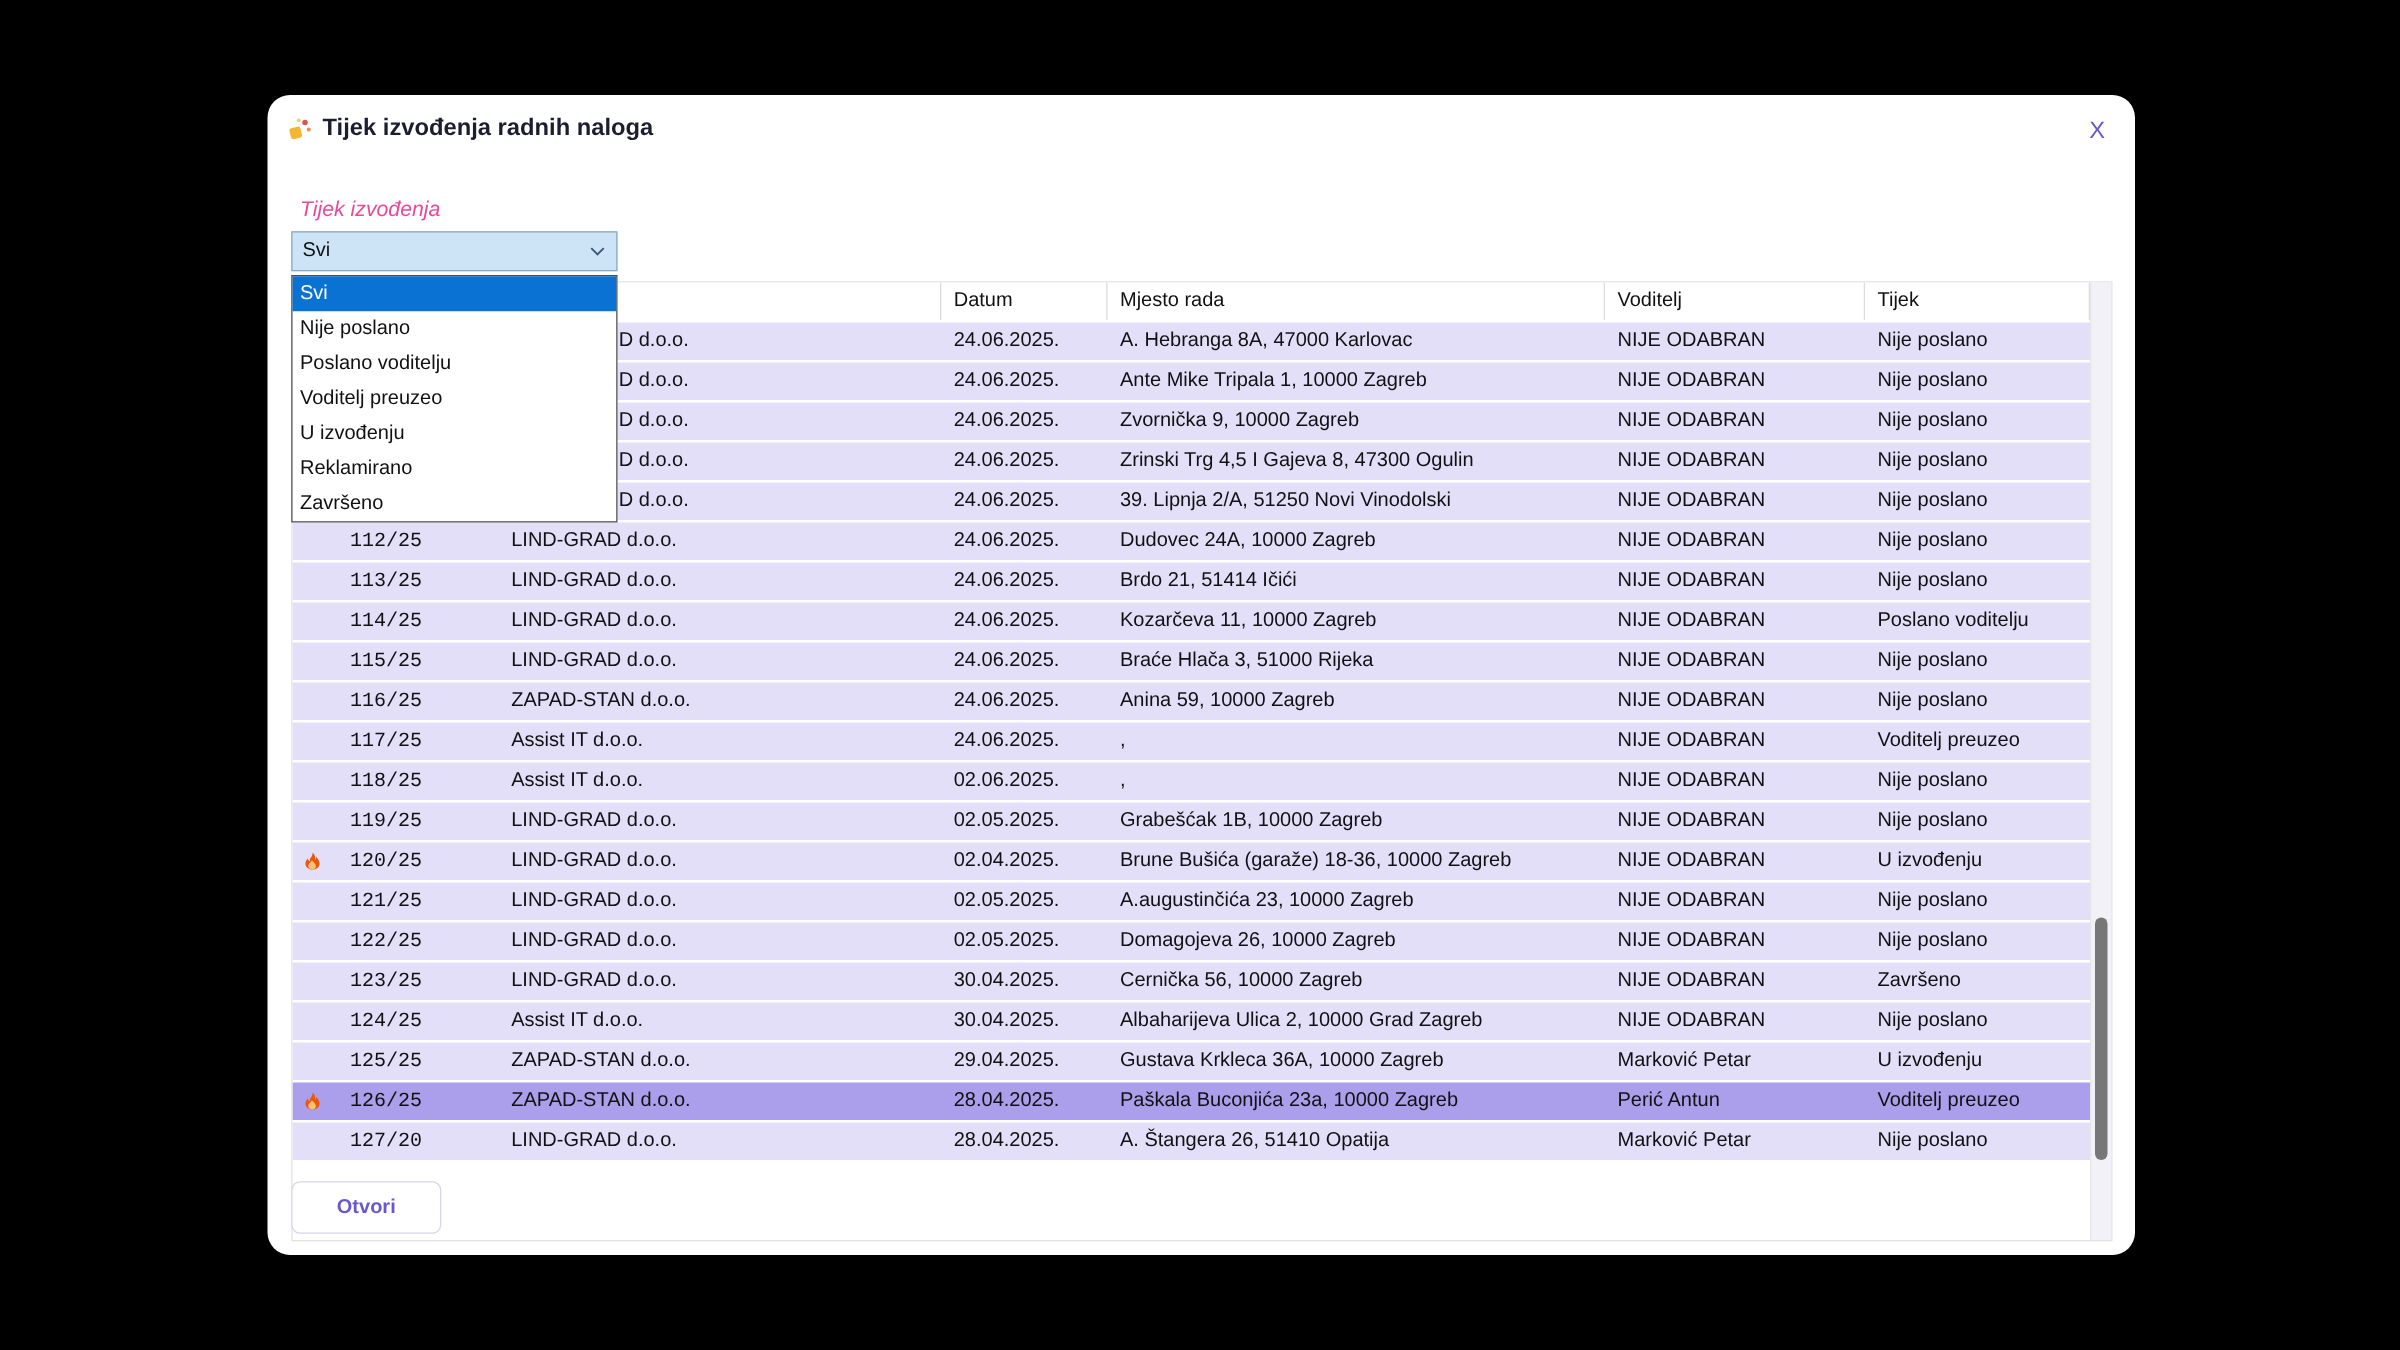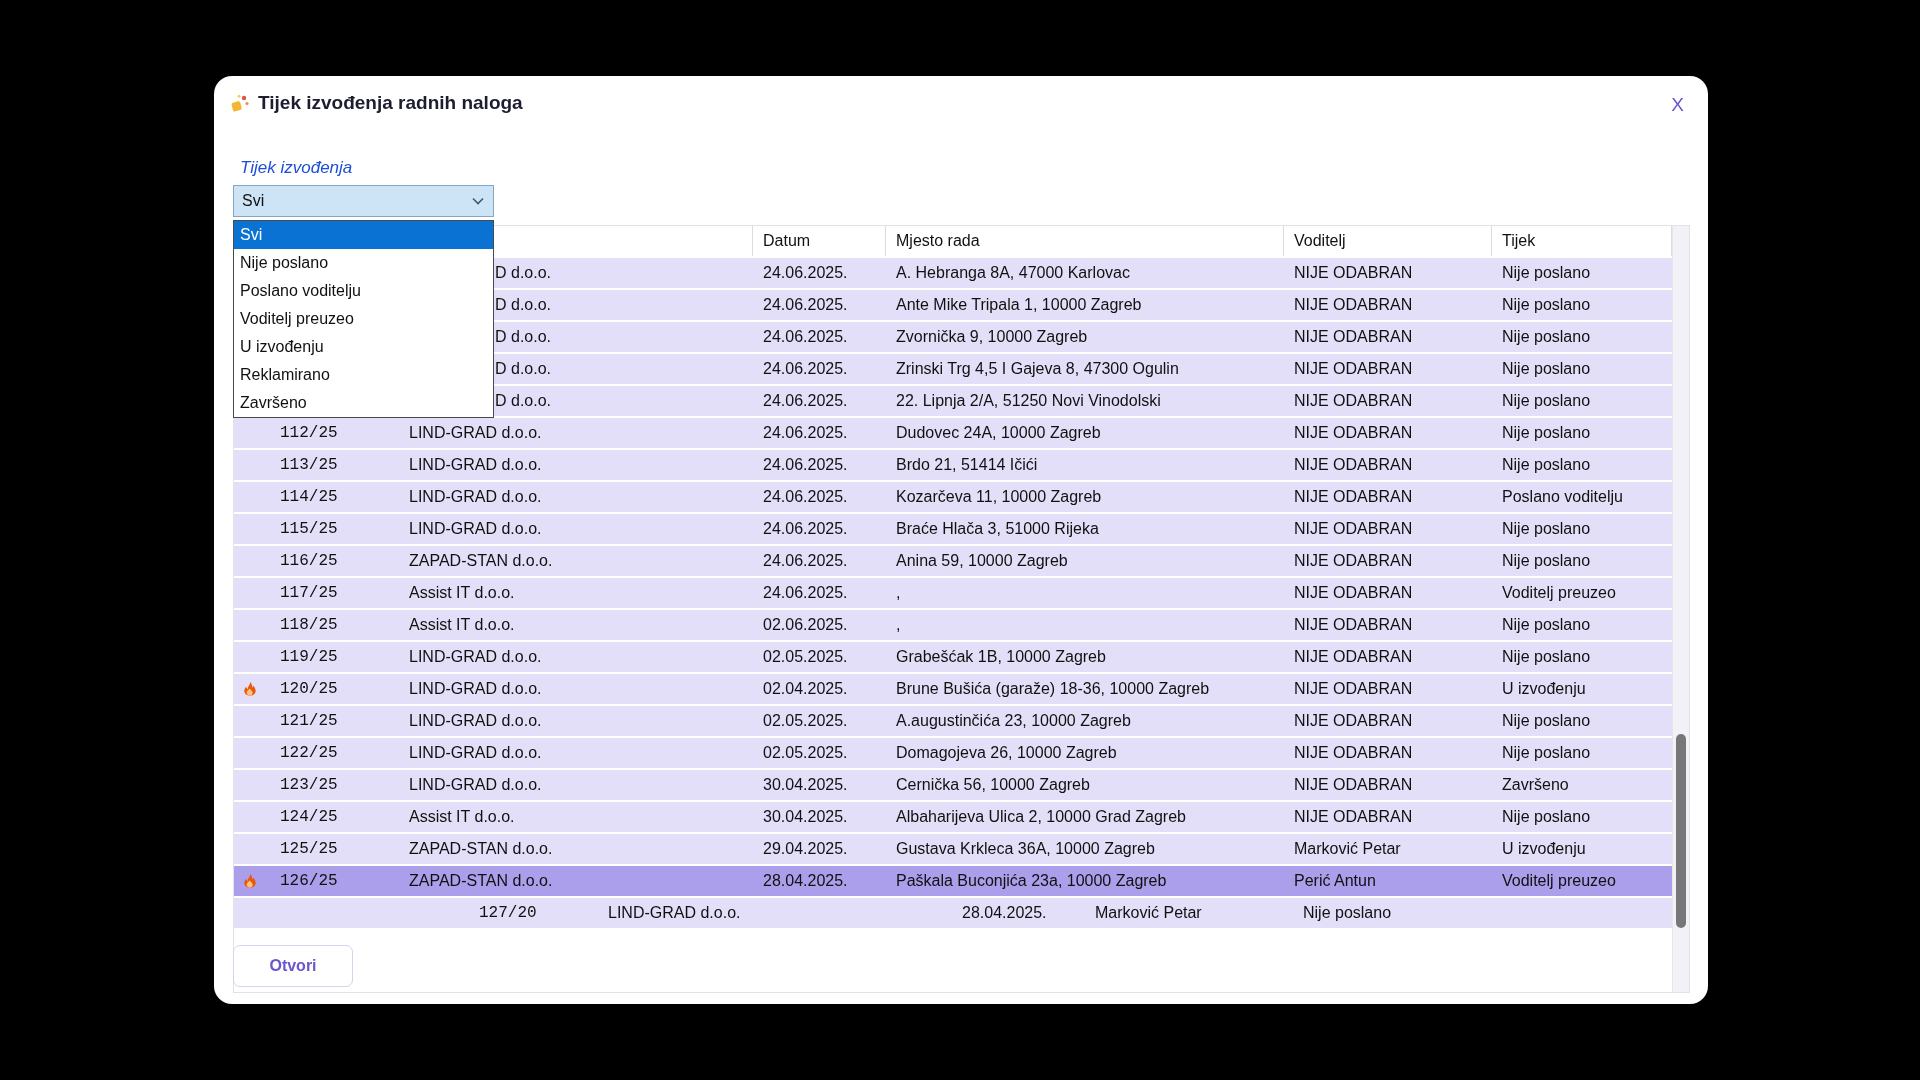--- a/index.html
+++ b/index.html
@@ -14,21 +14,21 @@
   }
   
   .titlebar{position:absolute;left:16px;top:16px;display:flex;align-items:center;gap:8px;}
   .app-icon{width:20px;height:20px;display:inline-block;}
   .title{font-size:19px;font-weight:bold;color:var(--title-text,#1d1d30);}
   .close-x{
     position:absolute;right:24px;top:18px;font-size:19px;color:var(--accent,#6a56cf);
     cursor:default;line-height:22px;
   }
   
-  .filter-label{position:absolute;left:26px;top:82px;font-size:17px;font-style:italic;color:#1d4ed8;}
+  .filter-label{position:absolute;left:26px;top:82px;font-size:17px;font-style:italic;color:#ec4899;}
   .combo{
     position:absolute;left:19px;top:109px;width:261px;height:32px;box-sizing:border-box;
     background:var(--combobox-bg,#cde3f6);border:1px solid #86a7c4;
     display:flex;align-items:center;justify-content:space-between;
     padding:0 9px 0 8px;font-size:16px;z-index:30;
   }
   .dropdown{
     position:absolute;left:19px;top:144px;width:261px;box-sizing:border-box;
     background:#fff;border:1px solid #4a4a4a;z-index:30;
   }
@@ -147,21 +147,21 @@
           <div class="td c1 cell-company">D d.o.o.</div>
           <div class="td c2 cell-date">24.06.2025.</div>
           <div class="td c3 cell-location">Zrinski Trg 4,5 I Gajeva 8, 47300 Ogulin</div>
           <div class="td c4 cell-manager">NIJE ODABRAN</div>
           <div class="td c5 cell-status">Nije poslano</div>
         </div>
         <div class="tr obscured">
           <div class="td c0 cell-number"><span></span></div>
           <div class="td c1 cell-company">D d.o.o.</div>
           <div class="td c2 cell-date">24.06.2025.</div>
-          <div class="td c3 cell-location">22. Lipnja 2/A, 51250 Novi Vinodolski</div>
+          <div class="td c3 cell-location">39. Lipnja 2/A, 51250 Novi Vinodolski</div>
           <div class="td c4 cell-manager">NIJE ODABRAN</div>
           <div class="td c5 cell-status">Nije poslano</div>
         </div>
         <div class="tr">
           <div class="td c0 cell-number"><span>112/25</span></div>
           <div class="td c1 cell-company">LIND-GRAD d.o.o.</div>
           <div class="td c2 cell-date">24.06.2025.</div>
           <div class="td c3 cell-location">Dudovec 24A, 10000 Zagreb</div>
           <div class="td c4 cell-manager">NIJE ODABRAN</div>
           <div class="td c5 cell-status">Nije poslano</div>
@@ -281,20 +281,21 @@
           <div class="td c1 cell-company">ZAPAD-STAN d.o.o.</div>
           <div class="td c2 cell-date">28.04.2025.</div>
           <div class="td c3 cell-location">Paškala Buconjića 23a, 10000 Zagreb</div>
           <div class="td c4 cell-manager">Perić Antun</div>
           <div class="td c5 cell-status">Voditelj preuzeo</div>
         </div>
         <div class="tr">
           <div class="td c0 cell-number"><span>127/20</span></div>
           <div class="td c1 cell-company">LIND-GRAD d.o.o.</div>
           <div class="td c2 cell-date">28.04.2025.</div>
+          <div class="td c3 cell-location">A. Štangera 26, 51410 Opatija</div>
           <div class="td c4 cell-manager">Marković Petar</div>
           <div class="td c5 cell-status">Nije poslano</div>
         </div>
       </div>
     <div class="vscroll">
       <div class="vthumb"></div>
     </div>
   </div>
 
   <div class="open-btn">Otvori</div>

